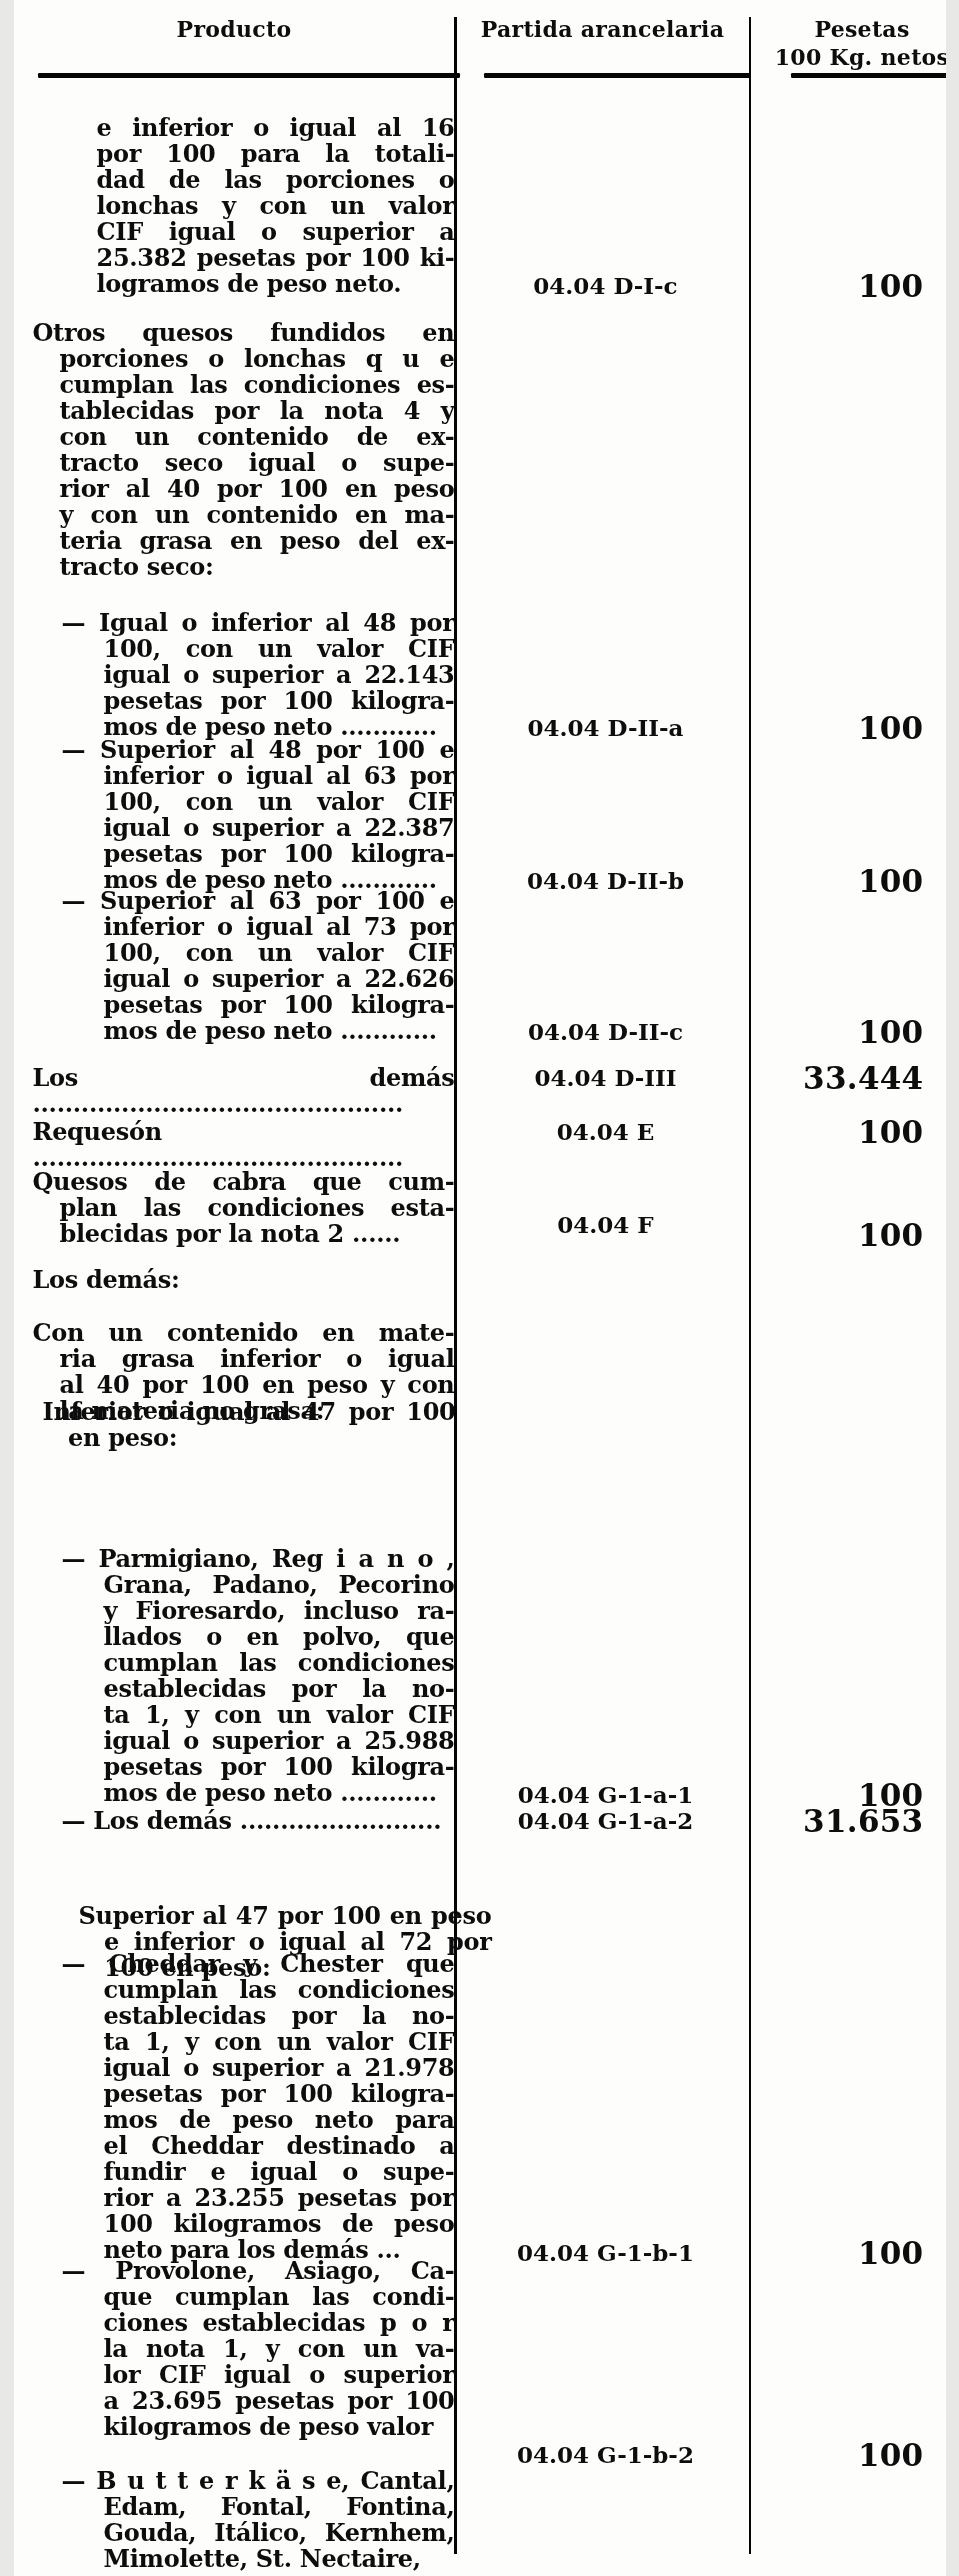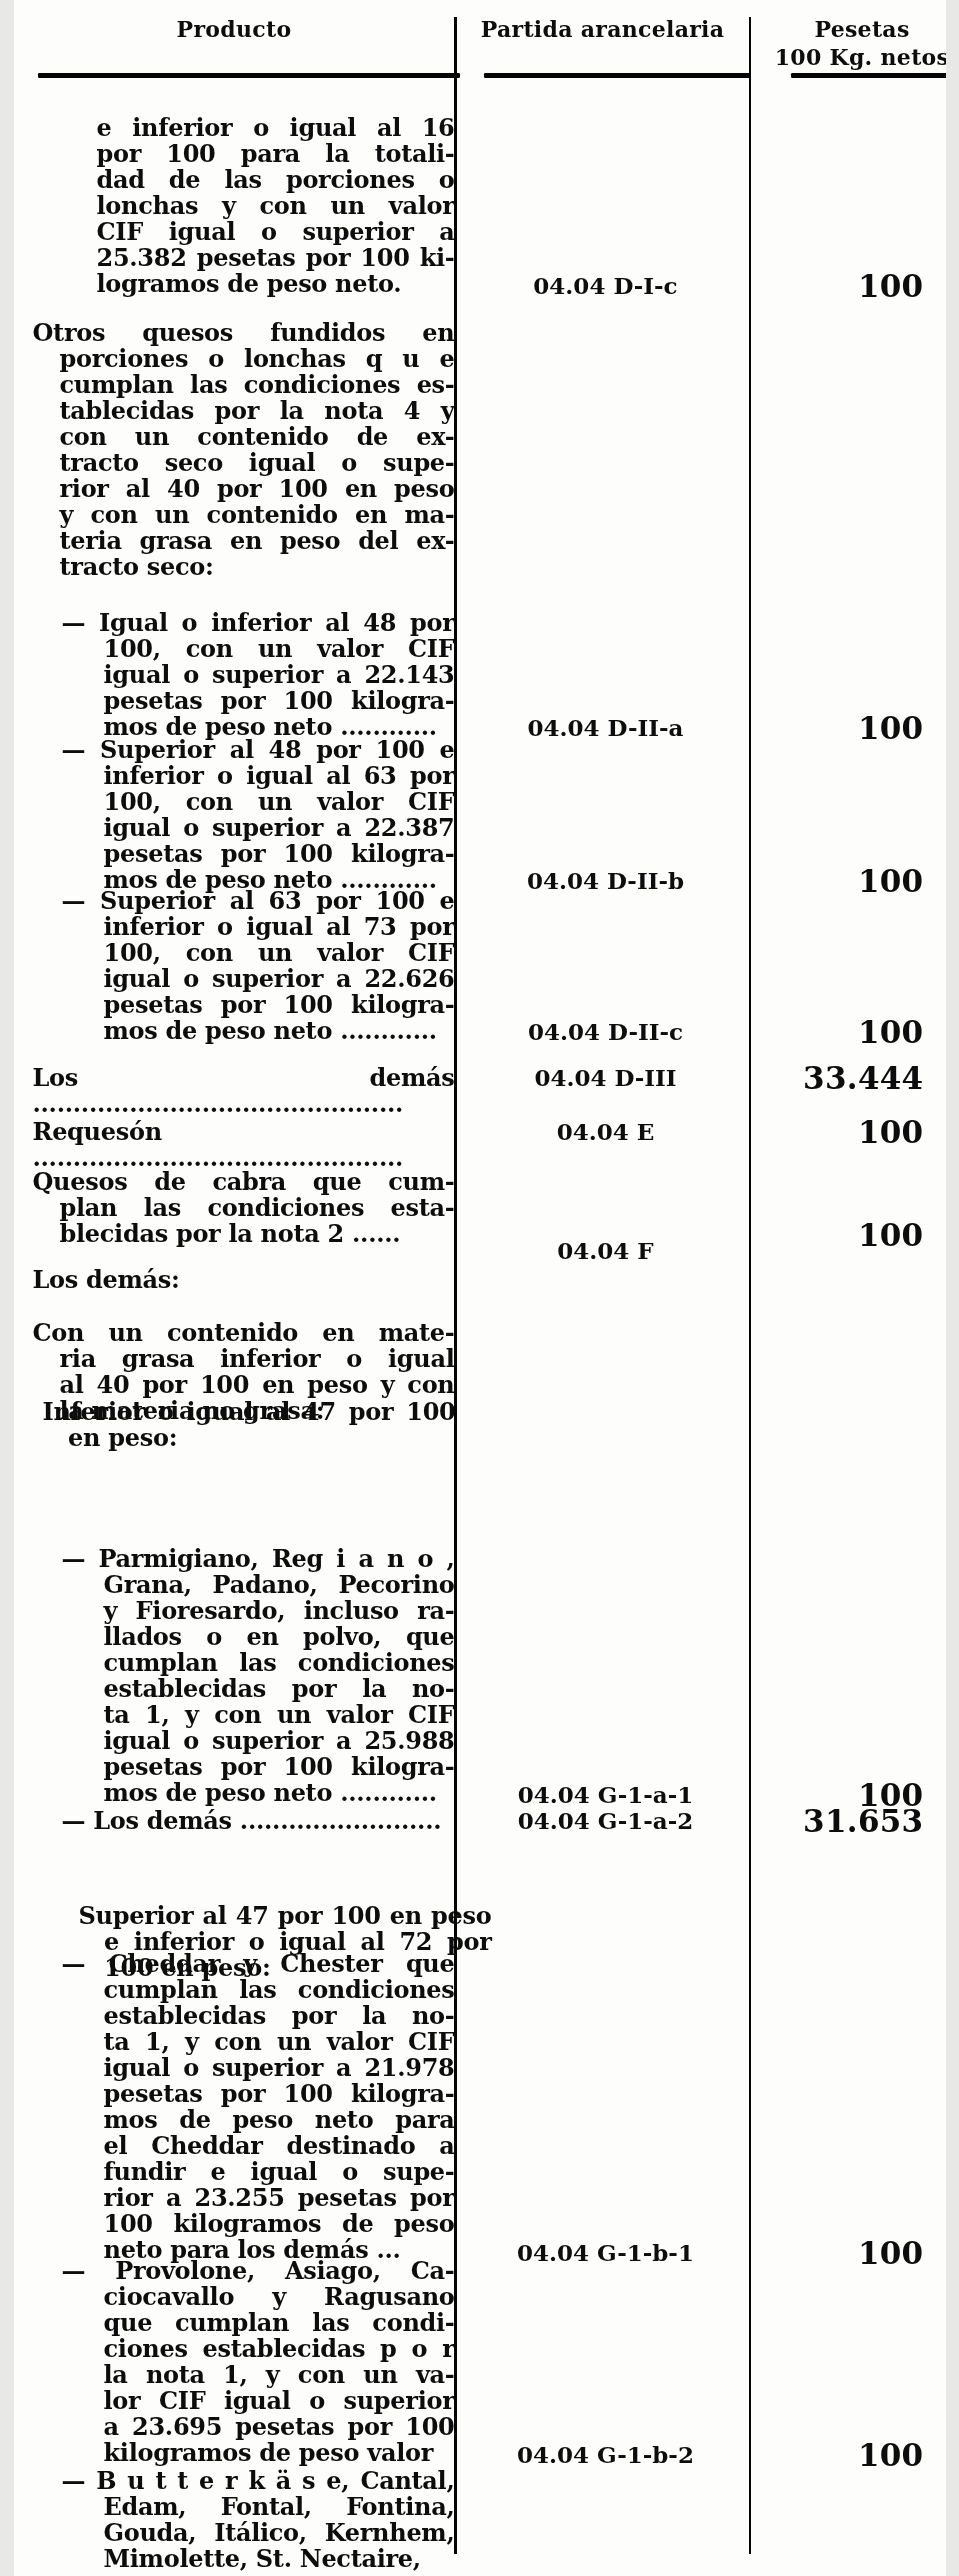--- a/index.html
+++ b/index.html
@@ -118,21 +118,21 @@
       <div class="block top" style="top: 1119px;">
         <div class="tline">Requesón ..............................................</div>
       </div>
       <div class="partida" style="top: 1119px;">04.04 E</div>
       <div class="pesetas" style="top: 1119px;">100</div>
       <div class="block top" style="top: 1169px;">
         <div class="tline">Quesos de cabra que cum-</div>
         <div class="tline">plan las condiciones esta-</div>
         <div class="tline">blecidas por la nota 2 ......</div>
       </div>
-      <div class="partida" style="top: 1238px;">04.04 F</div>
+      <div class="partida" style="top: 1212px;">04.04 F</div>
       <div class="pesetas" style="top: 1222px;">100</div>
       <div class="block top" style="top: 1267px;">
         <div class="tline">Los demás:</div>
       </div>
       <div class="block top" style="top: 1320px;">
         <div class="tline">Con un contenido en mate-</div>
         <div class="tline">ria grasa inferior o igual</div>
         <div class="tline">al 40 por 100 en peso y con</div>
         <div class="tline">la materia no grasa:</div>
       </div>
@@ -175,21 +175,20 @@
         <div class="tline">el Cheddar destinado a</div>
         <div class="tline">fundir e igual o supe-</div>
         <div class="tline">rior a 23.255 pesetas por</div>
         <div class="tline">100 kilogramos de peso</div>
         <div class="tline">neto para los demás ...</div>
       </div>
       <div class="partida" style="top: 2240px;">04.04 G-1-b-1</div>
       <div class="pesetas" style="top: 2240px;">100</div>
       <div class="block dash" style="top: 2258px;">
         <div class="tline">— Provolone, Asiago, Ca-</div>
-        <div class="tline">ciocavallo y Ragusano</div>
         <div class="tline">que cumplan las condi-</div>
         <div class="tline">ciones establecidas p o r</div>
         <div class="tline">la nota 1, y con un va-</div>
         <div class="tline">lor CIF igual o superior</div>
         <div class="tline">a 23.695 pesetas por 100</div>
         <div class="tline">kilogramos de peso valor</div>
       </div>
       <div class="partida" style="top: 2442px;">04.04 G-1-b-2</div>
       <div class="pesetas" style="top: 2442px;">100</div>
       <div class="block dash" style="top: 2468px;">

